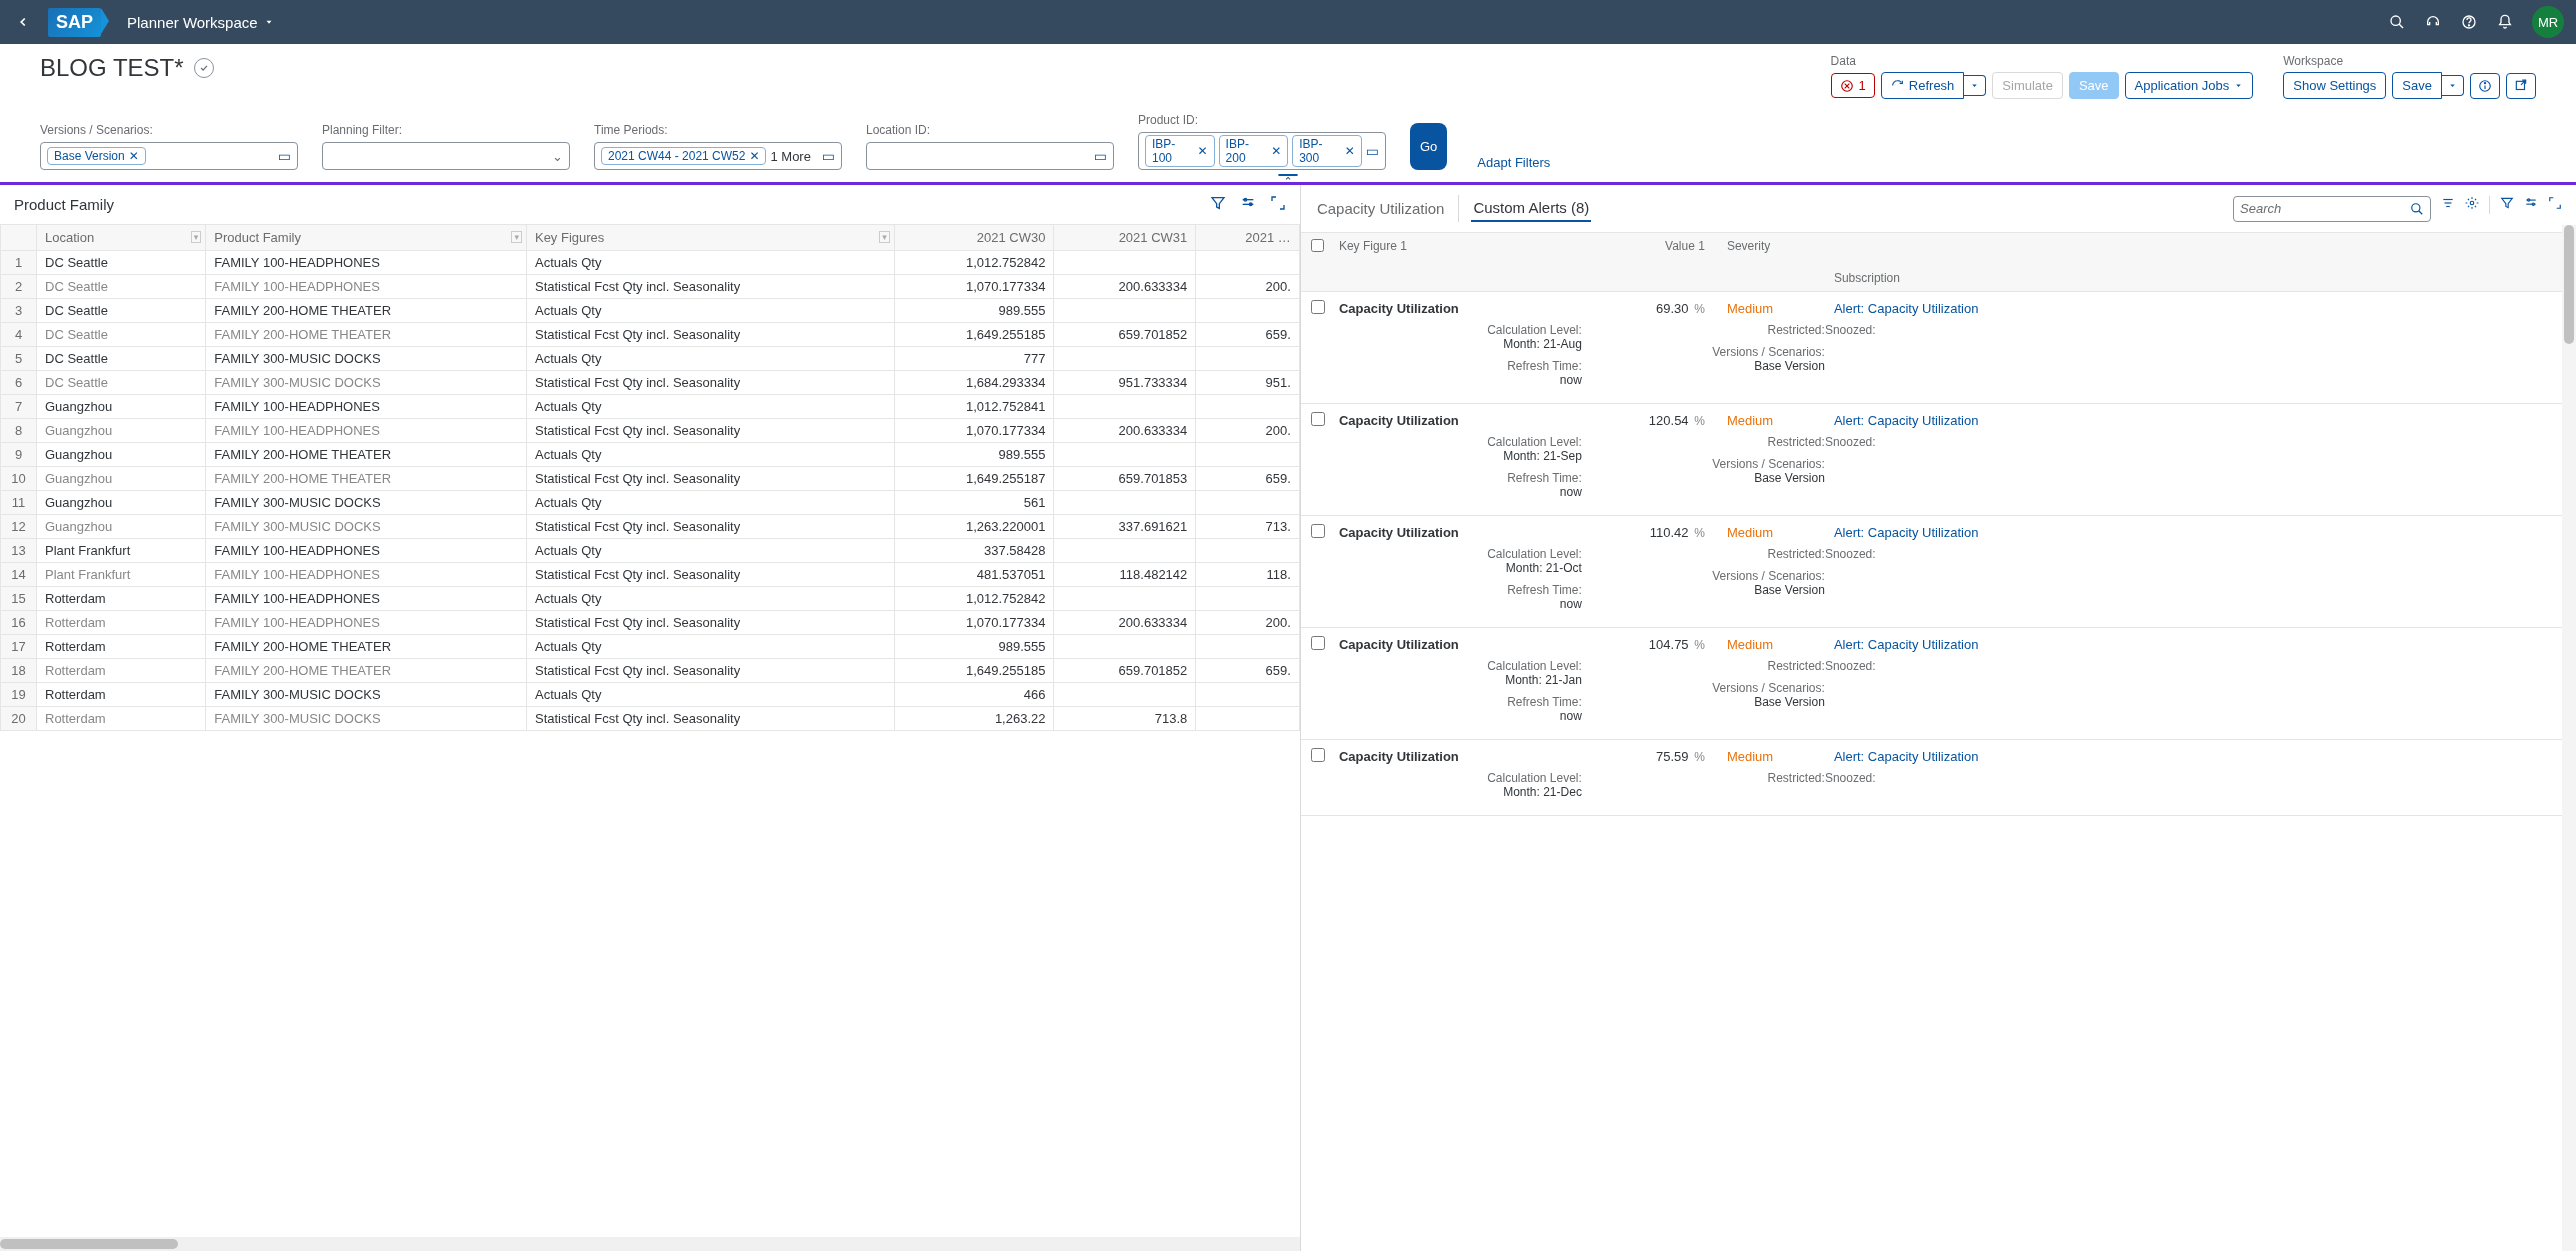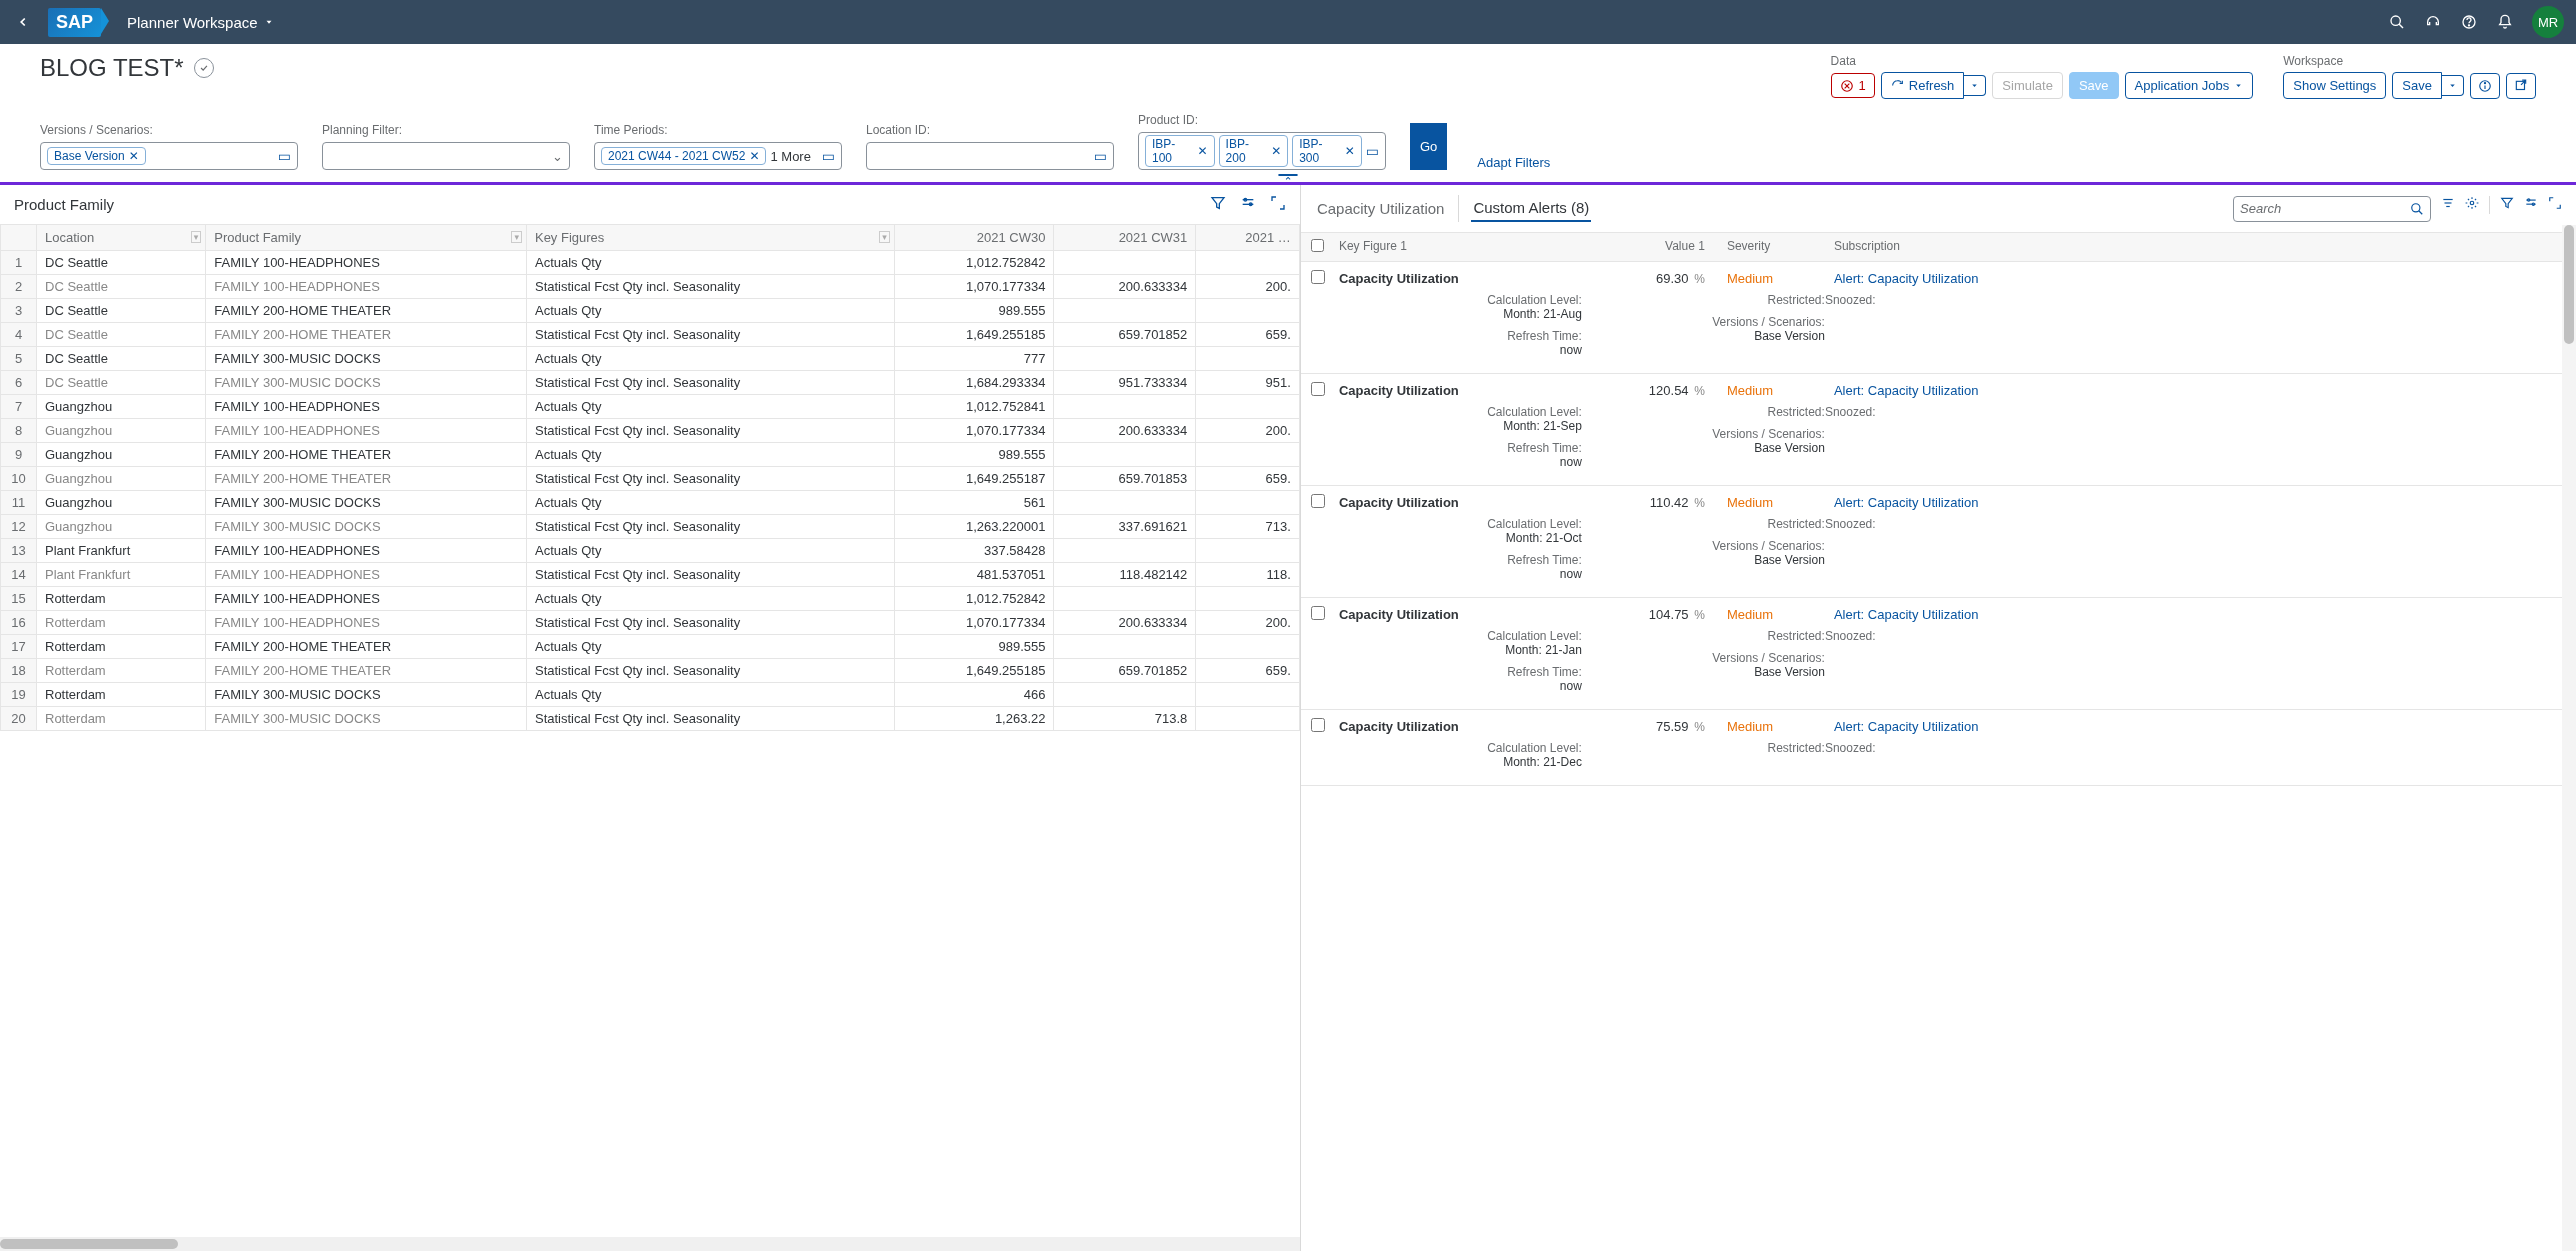--- a/index.html
+++ b/index.html
@@ -36,21 +36,21 @@
 .filterbar { padding: 10px 40px 12px; display:flex; gap:24px; align-items:flex-end; }
 .filter-field { display:flex; flex-direction:column; gap:5px; }
 .filter-label { font-size:12px; color:#6a6d70; }
 .filter-input { border:1px solid #89919a; border-radius:4px; min-height:28px; display:flex; align-items:center; padding:2px 6px; gap:4px; font-size:13px; position:relative; }
 .filter-input.w1 { width:258px; }
 .filter-input.w2 { width:248px; }
 .token { background:#fff; border:1px solid #85b0d8; border-radius:4px; padding:1px 6px; display:flex; align-items:center; gap:4px; color:#0854a0; font-size:12px; }
 .token-x { cursor:pointer; }
 .input-icon { margin-left:auto; color:#0854a0; cursor:pointer; font-size:14px; }
 .input-chev { margin-left:auto; color:#6a6d70; }
-.go-btn { background:#0854a0; color:#fff; border:none; border-radius:0; padding:16px 10px; font-size:13px; cursor:pointer; }
+.go-btn { background:#0854a0; color:#fff; border:none; border-radius:8px; padding:16px 10px; font-size:13px; cursor:pointer; }
 .adapt-link { color:#0854a0; font-size:13px; cursor:pointer; margin-left:6px; }
 
 
 .collapse-handle { display:flex; justify-content:center; position:relative; height:0; }
 .collapse-handle span { background:#fff; border:1px solid #0854a0; border-radius:3px; color:#0854a0; font-size:11px; padding:0 4px; position:relative; top:-8px; cursor:pointer; }
 
 
 .main { display:flex; border-top:3px solid #6d28d9; height: calc(100vh - 188px); }
 .panel { display:flex; flex-direction:column; overflow:hidden; }
 .panel-left { width:50.5%; border-right:1px solid #d9d9d9; }
@@ -77,21 +77,21 @@
 table.grid tr.data.actual td.fam { color:#32363a; }
 
 
 .alerts-search { border:1px solid #89919a; border-radius:4px; height:26px; width:198px; display:flex; align-items:center; padding:0 6px; color:#6a6d70; }
 .alerts-list { flex:1; overflow:auto; }
 .alert-head { display:flex; background:#f7f7f7; border-top:1px solid #e5e5e5; border-bottom:1px solid #e5e5e5; padding:6px 10px; font-size:12px; color:#6a6d70; }
 .ah-cb { width:28px; }
 .ah-kf { flex:0 0 297px; }
 .ah-val { flex:0 0 69px; text-align:right; }
 .ah-sev { flex:0 0 129px; padding-left:22px; }
-.ah-sub { flex:1; }
+.ah-sub { flex:1;margin-top:32px; }
 .alert-row { border-bottom:1px solid #e5e5e5; padding:0; }
 .alert-top { display:flex; align-items:center; padding:8px 10px 4px; }
 .alert-cb { width:28px; }
 .alert-cb input { width:14px; height:14px; }
 .alert-kf { flex:0 0 297px; font-weight:bold; color:#32363a; }
 .alert-val { flex:0 0 69px; text-align:right; }
 .alert-unit { color:#888; font-size:12px; margin-left:2px; }
 .alert-sev { flex:0 0 129px; padding-left:22px; color:#e9730c; }
 .alert-link { flex:1; color:#0854a0; cursor:pointer; }
 .alert-details { display:flex; padding: 2px 10px 10px 38px; font-size:12px; color:#6a6d70; gap:0; }

